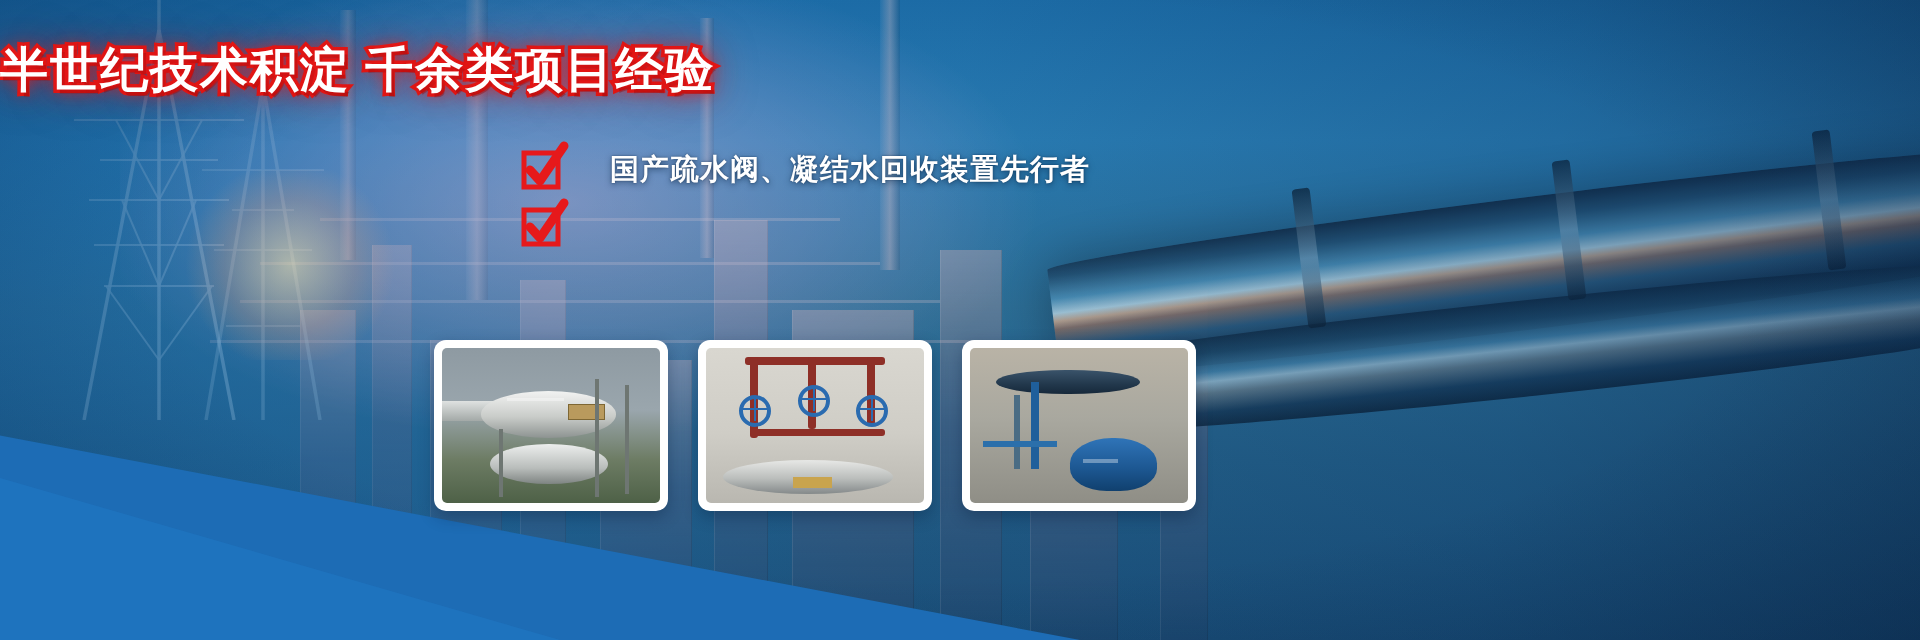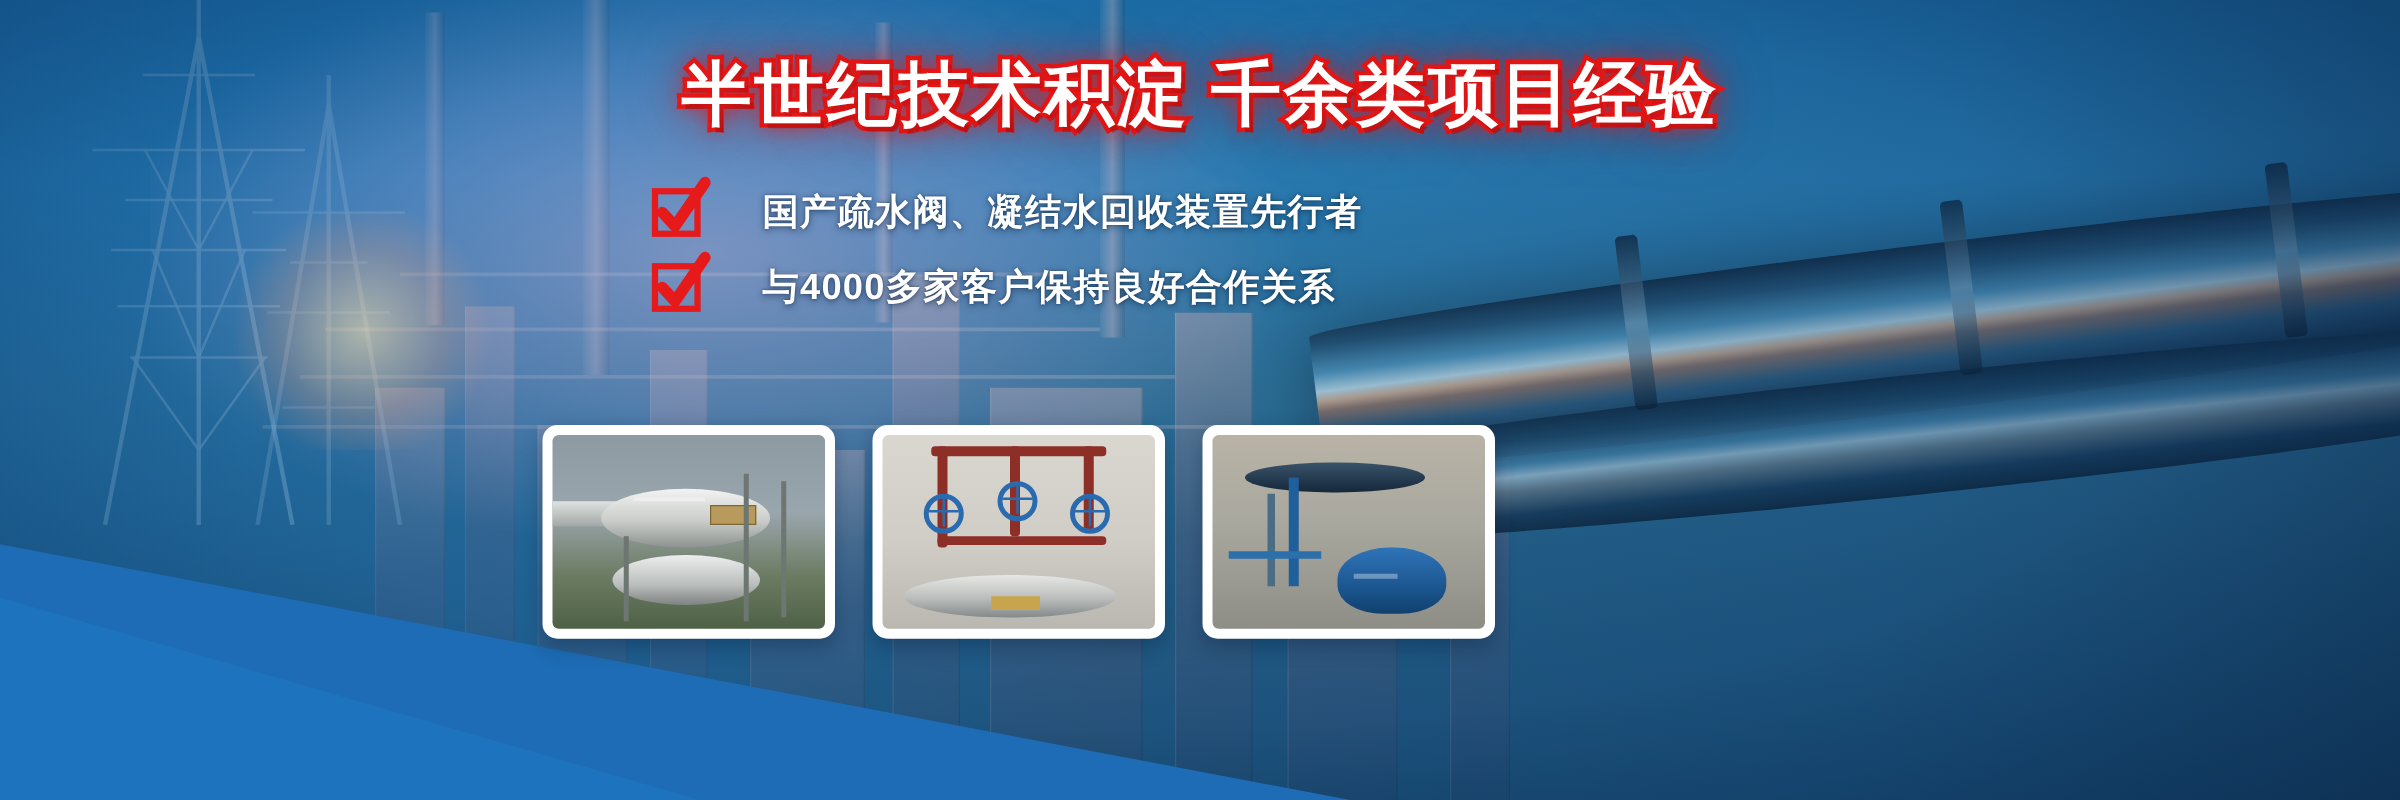--- a/index.html
+++ b/index.html
@@ -84,22 +84,21 @@
   .wedge2{
     position:absolute;left:0;bottom:0;width:560px;height:300px;
     background:#1f74bf;
     clip-path:polygon(0 46%,560px 100%,0 100%);
     opacity:.85;
   }
 
   
   .headline{
     position:absolute;left:0;right:0;top:38px;
-    text-align:center;
-    font-size:56px;font-weight:bold;letter-spacing:2px;
+    font-size:48px;font-weight:bold;letter-spacing:2px;
     color:#ffffff;
     -webkit-text-stroke:7px #e21b18;
     paint-order:stroke fill;
     text-shadow:
       0 0 14px rgba(235,25,25,.95),
       0 0 28px rgba(225,20,20,.75),
       0 0 46px rgba(200,20,30,.55),
       3px 4px 0 rgba(120,10,10,.45);
     white-space:nowrap;
   }
@@ -264,21 +263,20 @@
     </div>
 
 
     <div class="bullet">
       <span class="chk">
         <svg viewBox="0 0 48 48">
           <rect x="4" y="9" width="34" height="34" fill="none" stroke="#e6191b" stroke-width="5"></rect>
           <path d="M10 26 L20 37 L44 2" fill="none" stroke="#e6191b" stroke-width="9" stroke-linecap="round" stroke-linejoin="round"></path>
         </svg>
       </span>
-      <span class="btext">与4000多家客户保持良好合作关系</span>
     </div>
 
   </div>
 
   <div class="cards">
 
     <div class="card">
       <div class="shot shot1">
         <div class="pipeA"></div>
         <div class="vessel"></div>

